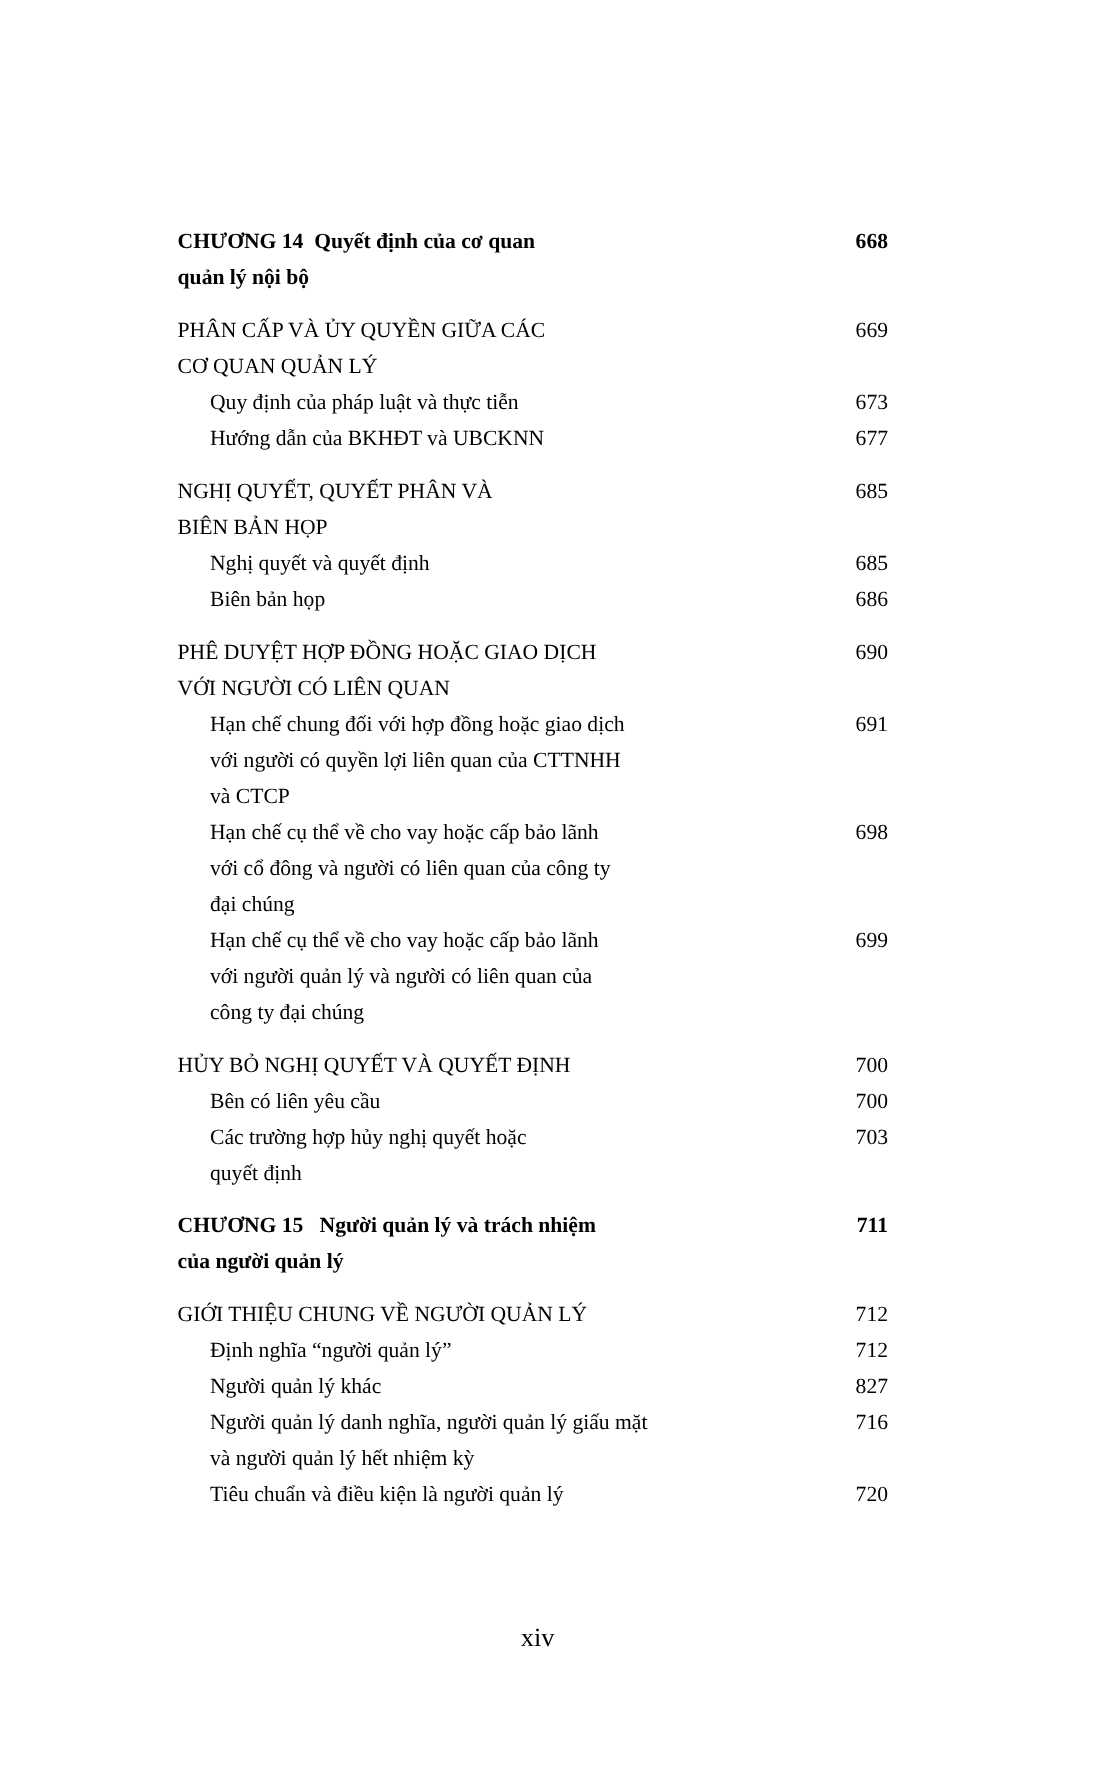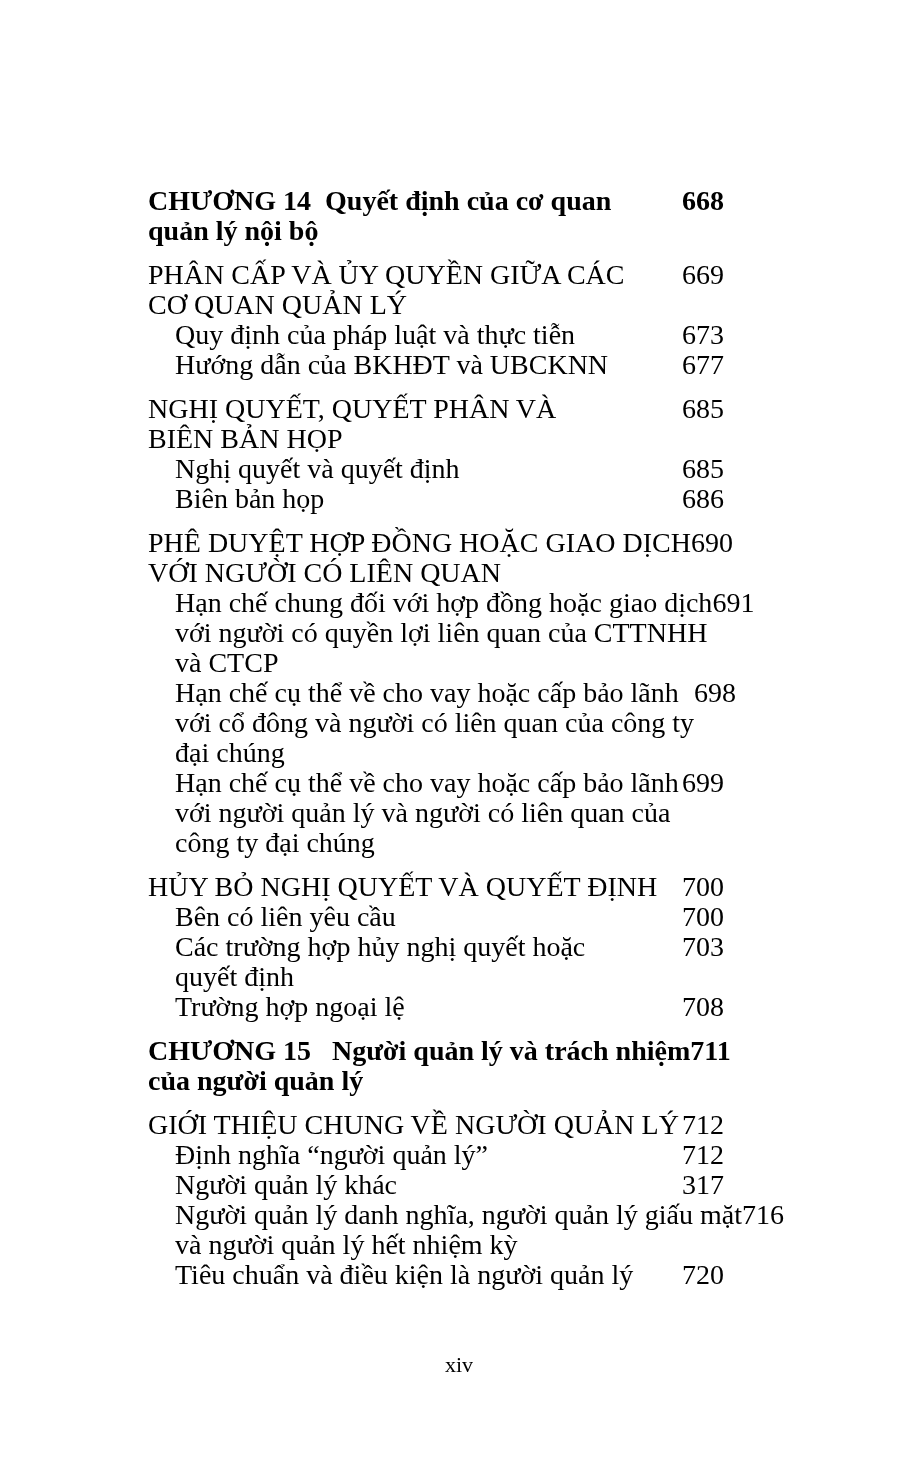--- a/index.html
+++ b/index.html
@@ -19,48 +19,48 @@
   .toc {
     position: absolute;
     left: 148px;
     top: 186px;
     width: 592px;
   }
   .toc-row {
     display: flex;
     justify-content: space-between;
     align-items: flex-start;
-    font-size: 28px;
+    font-size: 18px;
     line-height: 30px;
   }
   .toc-text {
     white-space: pre;
     flex: 1 1 auto;
   }
   .toc-page {
     flex: 0 0 58px;
     width: 58px;
-    text-align: left;
+    text-align: right;
   }
   .toc-row.chapter {
     font-weight: bold;
     margin-top: 14px;
   }
   .toc-row.section {
     margin-top: 14px;
   }
   .toc-row.sub .toc-text {
     padding-left: 27px;
   }
   .toc-row:first-child {
     margin-top: 0;
   }
   .footer {
     position: absolute;
-    left: 15px;
+    left: 4px;
     top: 1350px;
     width: 888px;
     text-align: center;
     font-size: 22px;
     line-height: 30px;
   }
 </style>
 </head>
 <body>
 
@@ -142,44 +142,40 @@
       <div class="toc-text">Bên có liên yêu cầu</div>
       <div class="toc-page">700</div>
     </div>
 
     <div class="toc-row sub">
       <div class="toc-text">Các trường hợp hủy nghị quyết hoặc
 quyết định</div>
       <div class="toc-page">703</div>
     </div>
 
-    <div class="toc-row sub">
-      <div class="toc-text">Trường hợp ngoại lệ</div>
-      <div class="toc-page">708</div>
-    </div>
 
     <div class="toc-row chapter">
       <div class="toc-text">CHƯƠNG 15   Người quản lý và trách nhiệm
 của người quản lý</div>
       <div class="toc-page">711</div>
     </div>
 
     <div class="toc-row section">
       <div class="toc-text">GIỚI THIỆU CHUNG VỀ NGƯỜI QUẢN LÝ</div>
       <div class="toc-page">712</div>
     </div>
 
     <div class="toc-row sub">
       <div class="toc-text">Định nghĩa “người quản lý”</div>
       <div class="toc-page">712</div>
     </div>
 
     <div class="toc-row sub">
       <div class="toc-text">Người quản lý khác</div>
-      <div class="toc-page">317</div>
+      <div class="toc-page">827</div>
     </div>
 
     <div class="toc-row sub">
       <div class="toc-text">Người quản lý danh nghĩa, người quản lý giấu mặt
 và người quản lý hết nhiệm kỳ</div>
       <div class="toc-page">716</div>
     </div>
 
     <div class="toc-row sub">
       <div class="toc-text">Tiêu chuẩn và điều kiện là người quản lý</div>

